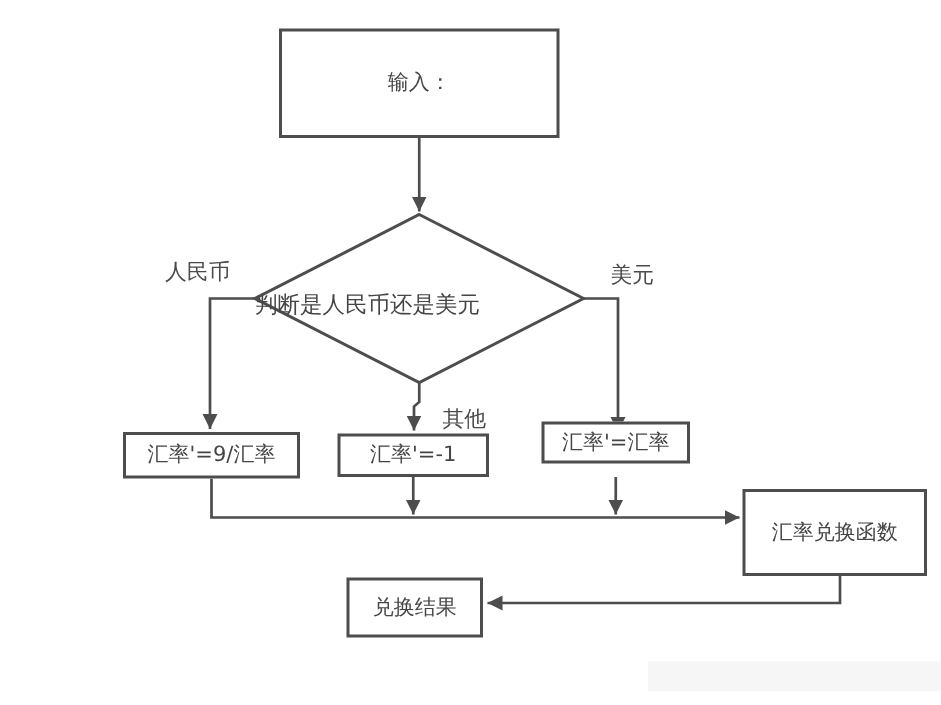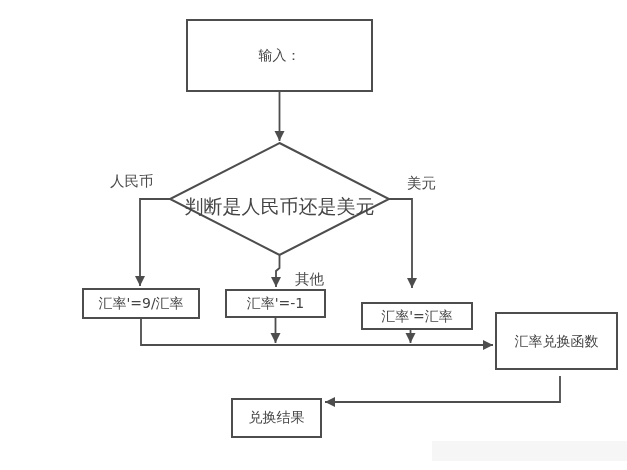--- a/index.html
+++ b/index.html
@@ -39,24 +39,23 @@
     color: #454545;
   }
   .edge-label {
     position: absolute;
     font-size: 14.5px;
     color: #4a4a4a;
     white-space: nowrap;
   }
   .decision-text {
     position: absolute;
-    font-size: 19px;
+    font-size: 15px;
     color: #454545;
     white-space: nowrap;
-    text-align: center;
   }
   #corner-shade {
     position: absolute;
     left: 400px;
     top: 441px;
     width: 227px;
     height: 20px;
     background: #f6f6f6;
   }
 </style>
@@ -94,25 +93,25 @@
   <div class="node" style="left:154px; top:19px; width:187px; height:73px;">
     <div>输入：</div>
   </div>
 
   <div class="decision-text" style="left:138px; top:194px; width:219px;">判断是人民币还是美元</div>
 
   <div class="node" style="left:50px; top:288px; width:118px; height:31px;">汇率'=9/汇率</div>
 
   <div class="node" style="left:193px; top:289px; width:101px; height:29px;">汇率'=-1</div>
 
-  <div class="node" style="left:329px; top:302px; width:112px; height:28px;">汇率'=汇率</div>
+  <div class="node" style="left:329px; top:281px; width:99px; height:28px;">汇率'=汇率</div>
 
-  <div class="node" style="left:463px; top:312px; width:123px; height:58px;">汇率兑换函数</div>
+  <div class="node" style="left:463px; top:326px; width:123px; height:58px;">汇率兑换函数</div>
 
-  <div class="node" style="left:199px; top:398px; width:91px; height:40px;font-family:Liberation Serif, serif;">兑换结果</div>
+  <div class="node" style="left:199px; top:385px; width:91px; height:40px;">兑换结果</div>
 
   <div class="edge-label" style="left:78px; top:172px;">人民币</div>
 
   <div class="edge-label" style="left:375px; top:174px;text-align:center;">美元</div>
 
   <div class="edge-label" style="left:263px; top:270px;">其他</div>
 
   <div id="corner-shade"></div>
 
 </div>

